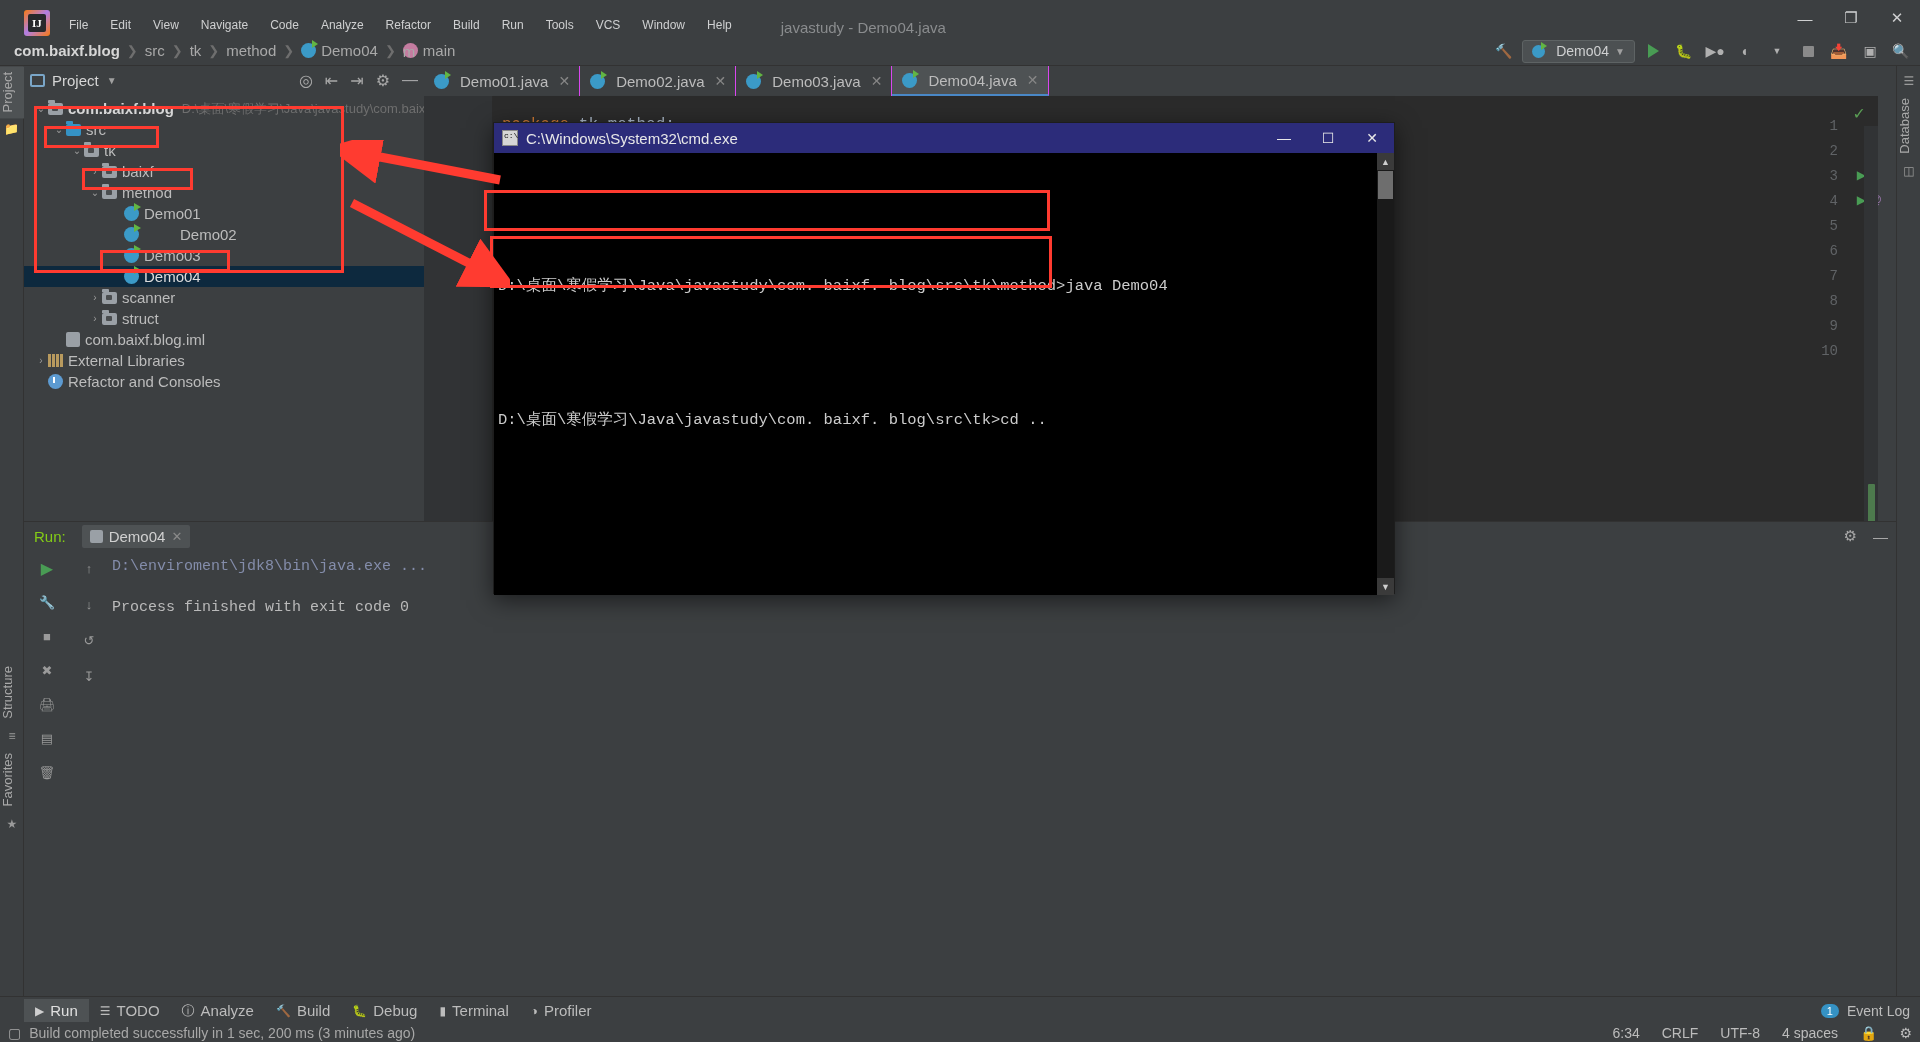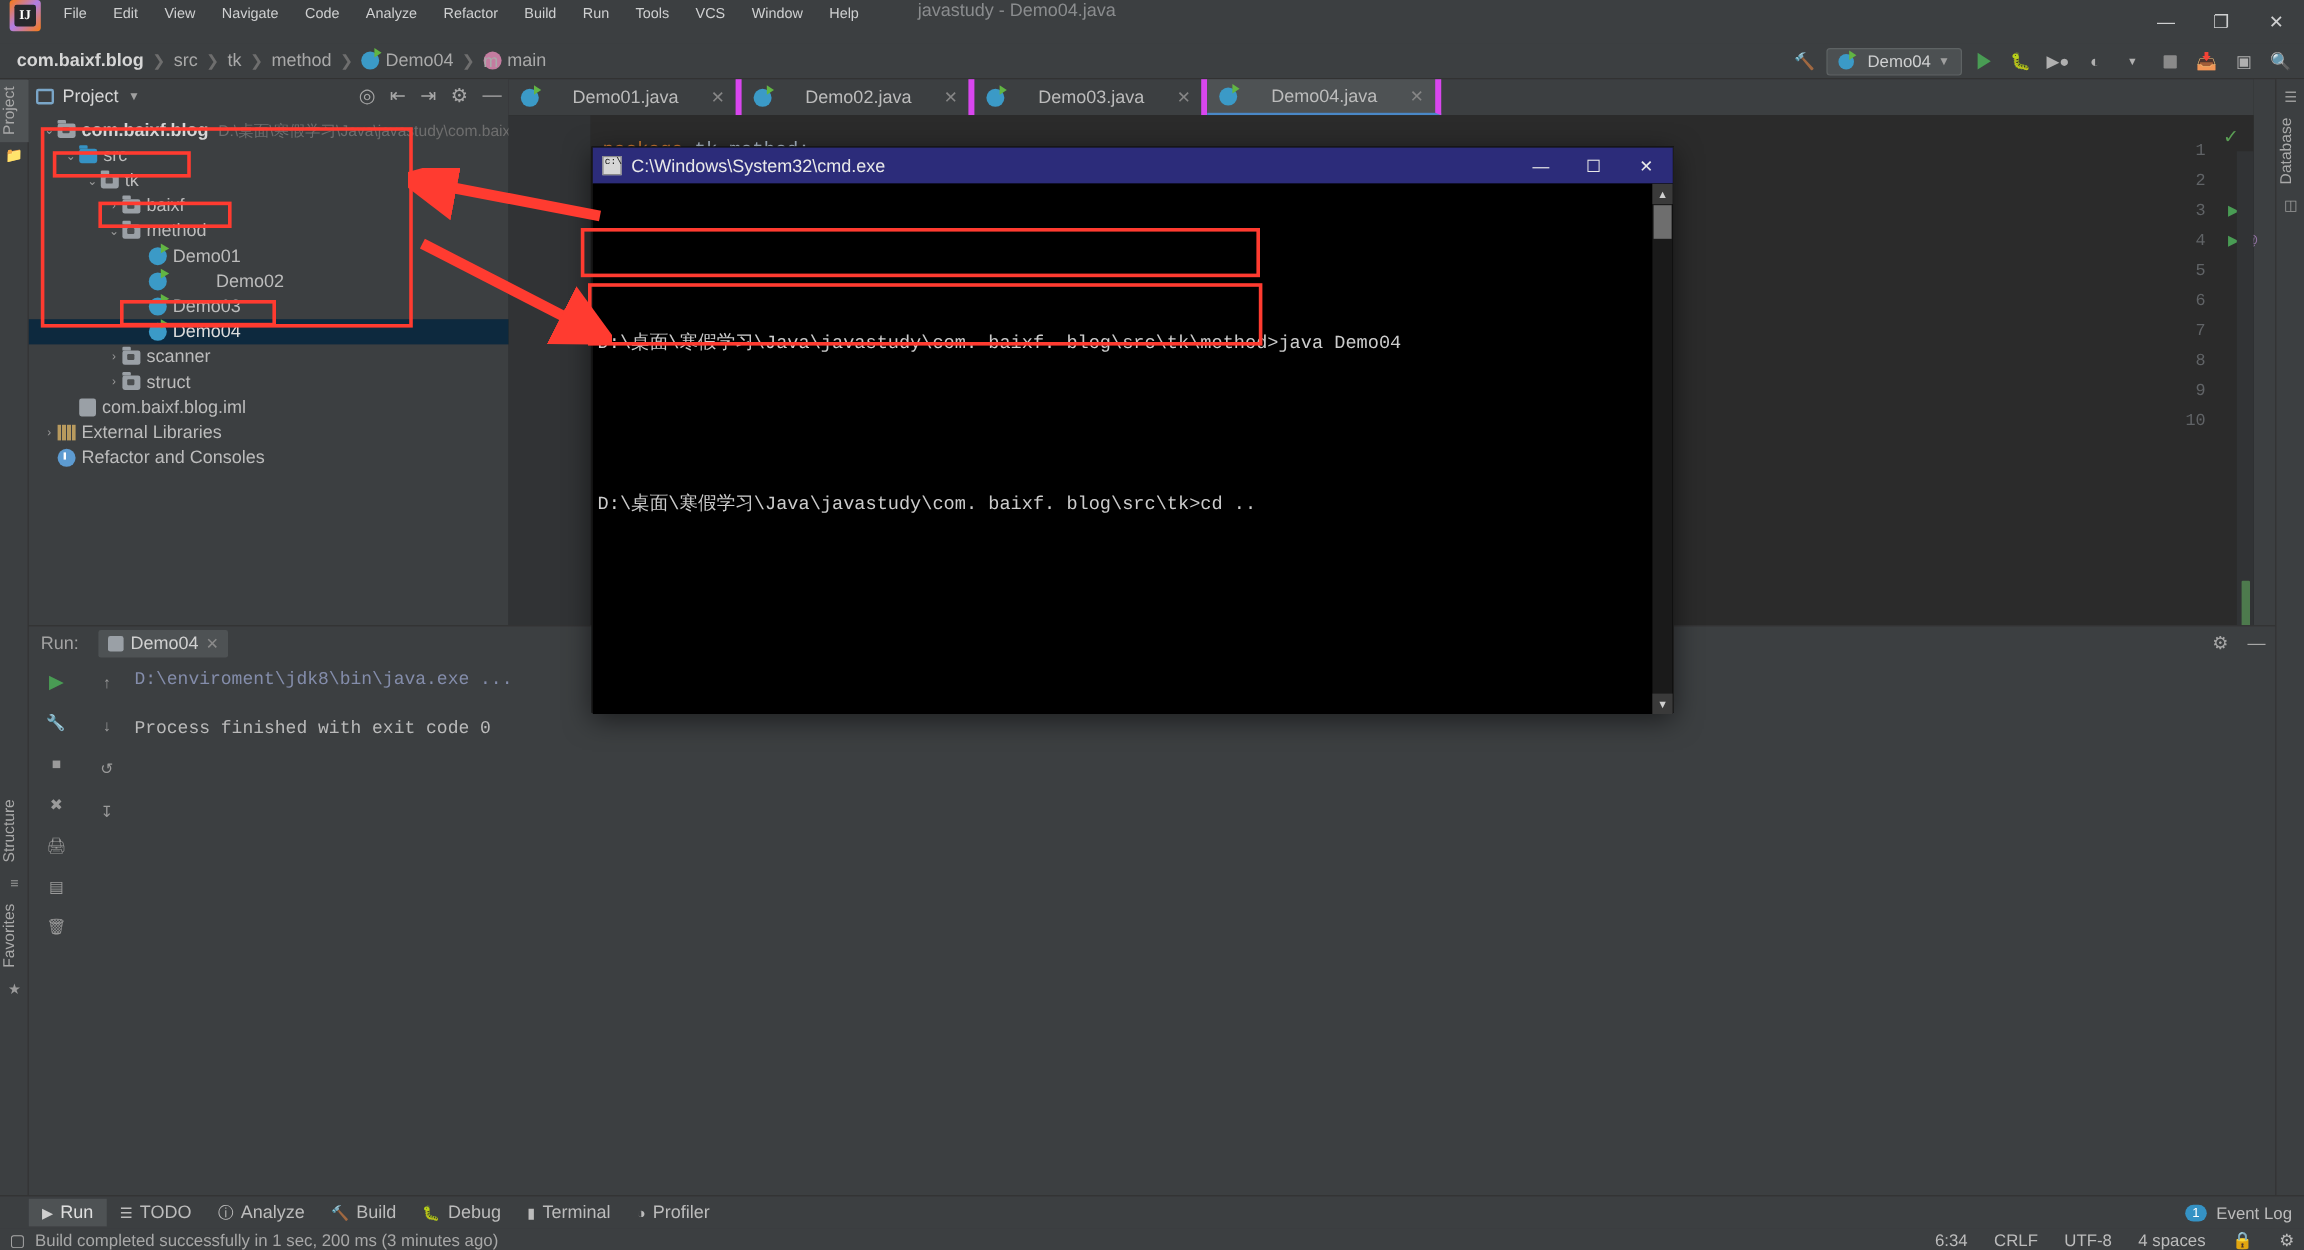--- a/index.html
+++ b/index.html
@@ -8,22 +8,22 @@
     background:#3c3f41;
     font-family:"Liberation Sans", sans-serif;
     color:#bbbbbb;
     font-size:16px;
     -webkit-font-smoothing:antialiased;
   }
   .app { position:relative; width:1920px; height:1042px; }
 
   
   .menubar {
-    height:36px; background:#3c3f41; display:flex; align-items:flex-start;
-    padding-left:4px; position:relative;
+    height:36px; background:#3c3f41; display:flex; align-items:flex-end;
+    padding-left:20px; position:relative;
   }
   .logo { width:26px; height:26px; margin:0 8px 0 4px; position:relative; flex:none; }
   .logo .l1 { position:absolute; left:0; top:0; width:26px; height:26px; background:linear-gradient(135deg,#f97a12 0%,#b07ee6 48%,#f97a12 100%); border-radius:3px; }
   .logo .l2 { position:absolute; left:4px; top:4px; width:18px; height:18px; background:#27282c; border-radius:2px; }
   .logo .l3 { position:absolute; left:8px; top:7px; color:#fff; font-size:11px; font-weight:bold; font-family:"Liberation Serif",serif;}
   .menu-item {
     padding:4px 11px; font-size:12px; color:#cfd0d1; cursor:default; white-space:nowrap;
   }
   .menubar .wintitle {
     margin-left:38px; color:#8a8c8e; font-size:15px;
@@ -91,43 +91,43 @@
      linear-gradient(to right,#b89a5e 0 3px,transparent 3px 4px,#b89a5e 4px 7px,transparent 7px 8px,#b89a5e 8px 11px,transparent 11px 12px,#b89a5e 12px 15px); }
   .scratch { width:15px;height:15px;border-radius:50%;background:#5d9bd1; margin-right:5px;flex:none; position:relative;}
   .scratch:after{content:"";position:absolute;left:5px;top:3px;width:2px;height:6px;background:#fff;}
   .projscroll { position:absolute; left:24px; top:504px; width:400px; height:12px; }
   .projscroll .bar { height:5px; background:#5a5d5e; border-radius:3px; margin:3px 6px 0 6px; width:375px; }
 
   
   .editorwrap { position:absolute; left:424px; top:66px; right:42px; height:455px; background:#2b2b2b; }
   .tabs { height:30px; background:#3c3f41; display:flex; align-items:flex-end; }
   .tab {
-    height:30px; display:flex; align-items:center; gap:23px; padding:0 9px 0 10px;
-    font-size:15px; color:#bcbcbc; border-right:5px solid #d946ef;
+    height:30px; display:flex; align-items:center; gap:6px; padding:0 9px 0 10px;
+    font-size:15px; color:#bcbcbc; border-right:1px solid #d946ef;
   }
   .tab.active { background:#4e5254; border-bottom:2px solid #4a88c7; }
   .tab .x { color:#868686; font-size:14px; margin-left:4px; }
   .code { position:relative; height:425px; background:#2b2b2b; }
   .gutter { position:absolute; left:0; top:0; width:68px; height:100%; background:#313335; }
   .lnum { position:absolute; right:40px; font-size:14px; color:#606366; font-family:"Liberation Mono",monospace; }
   .gmark { position:absolute; right:12px; font-size:12px; }
   .codeline { position:absolute; left:78px; font-family:"Liberation Mono",monospace; font-size:16px; white-space:pre; }
   .kw { color:#cc7832; }
   .pl { color:#a9b7c6; }
   .chk { position:absolute; right:12px; top:8px; color:#5a9e54; font-size:16px; }
   .rightgutter { position:absolute; right:0; top:30px; width:14px; bottom:0; background:#313335; }
   .rg-mark { position:absolute; right:3px; width:7px; height:44px; background:#4d7a4d; border-radius:1px; }
 
   
   .rightstrip { position:absolute; right:0; top:66px; width:24px; bottom:36px; background:#3c3f41; border-left:1px solid #323232; }
 
   
   .runpanel { position:absolute; left:24px; top:521px; right:24px; bottom:36px; background:#3c3f41; border-top:1px solid #323232; }
   .runhead { height:28px; display:flex; align-items:center; padding-left:10px; position:relative; }
-  .runhead .lbl { font-size:15px; color:#a3a3a3; margin-right:16px;text-align:center; }
+  .runhead .lbl { font-size:15px; color:#84cc16; margin-right:16px;text-align:center; }
   .runtab { display:flex; align-items:center; gap:6px; padding:3px 8px; background:#4e5254; border-radius:2px; font-size:15px; color:#d0d0d0; }
   .runtab .ic { width:13px;height:13px; background:#9aa0a6; border-radius:2px; display:inline-block; }
   .runhead .right { position:absolute; right:8px; display:flex; gap:16px; align-items:center; color:#a7a7a7; font-size:15px; }
   .runbody { position:absolute; left:0; top:28px; right:0; bottom:0; display:flex; }
   .runtools { width:46px; display:flex; flex-direction:column; align-items:center; padding-top:8px; gap:14px; }
   .rt { width:22px; height:20px; display:flex; align-items:center; justify-content:center; color:#9a9a9a; font-size:13px; }
   .runtools2 { width:38px; display:flex; flex-direction:column; align-items:center; padding-top:8px; gap:16px; }
   .runconsole { flex:1; font-family:"Liberation Mono",monospace; font-size:15px; padding:8px 0 0 4px; }
   .rc-line1 { color:#848dab; }
   .rc-line2 { color:#bababa; margin-top:24px; }

